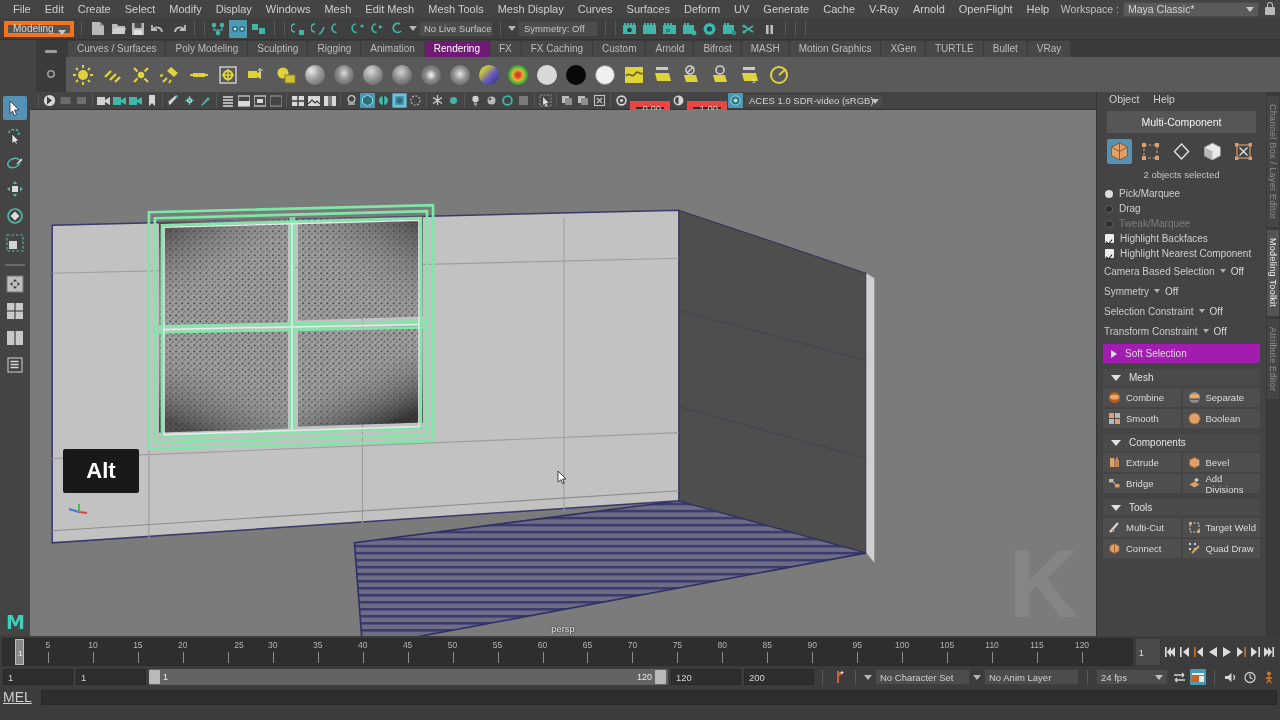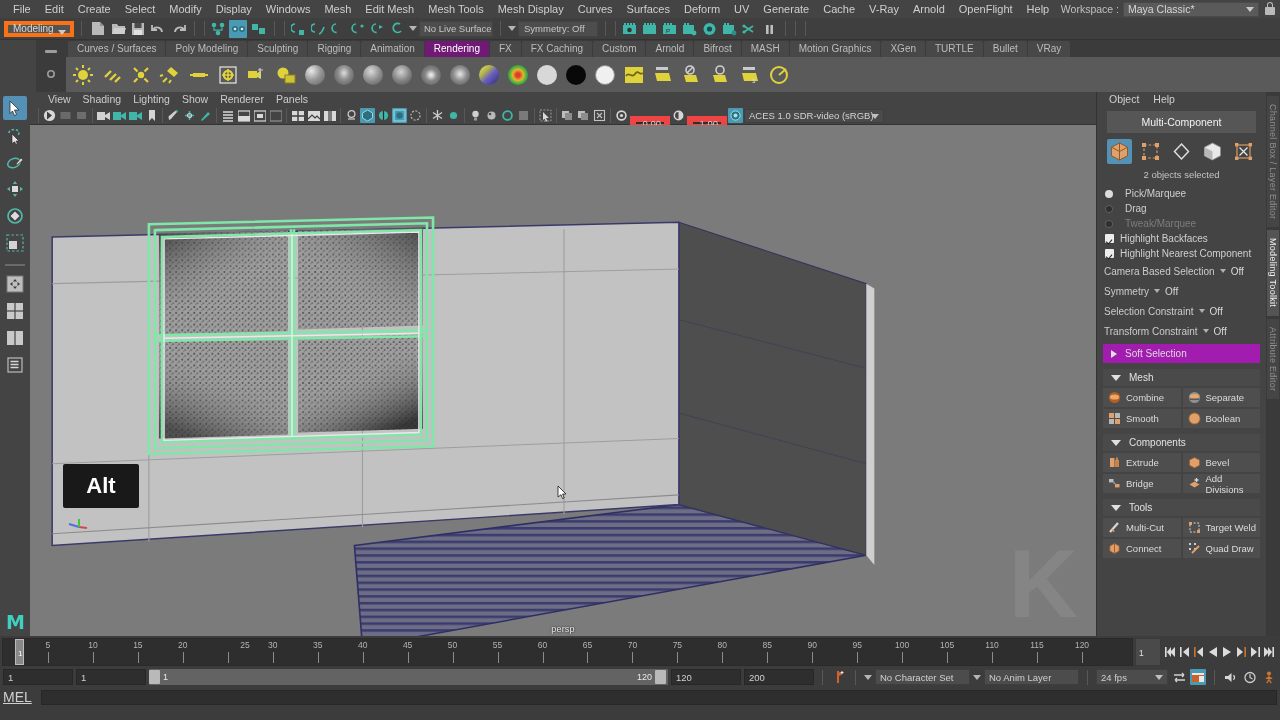--- a/index.html
+++ b/index.html
@@ -86,21 +86,21 @@
   
   .rpanel{width:170px;background:#444;flex:0 0 auto;display:flex;flex-direction:column;border-left:1px solid #333;}
   .rp-menu{height:15px;display:flex;align-items:center;padding-left:6px;gap:2px;}
   .rp-menu .rm{padding:0 6px;font-size:10.5px;color:#cfcfcf;line-height:15px;}
   .mc-title{margin:4px 10px 0;height:22px;background:#565656;display:flex;align-items:center;justify-content:center;
             font-size:10.5px;color:#f2f2f2;}
   .mc-row{display:flex;justify-content:center;gap:6px;margin-top:6px;}
   .mc-btn{width:25px;height:25px;display:flex;align-items:center;justify-content:center;border-radius:2px;}
   .mc-btn.sel{background:#5591b5;}
   .selcount{text-align:center;font-size:9.5px;color:#c4c4c4;margin-top:5px;}
-  .radio-row{display:flex;align-items:center;gap:12px;padding:0 0 0 8px;height:15px;text-align:right;}
+  .radio-row{display:flex;align-items:center;gap:6px;padding:0 0 0 8px;height:15px;text-align:right;}
   .radio{width:8px;height:8px;border-radius:50%;background:#2f2f2f;box-shadow:inset 0 0 0 1px #5d5d5d;}
   .radio.on{background:#dcdcdc;box-shadow:none;}
   .rlab{font-size:10px;color:#cfcfcf;}
   .rlab.dim{color:#7d7d7d;}
   .chk-row{display:flex;align-items:center;gap:6px;padding-left:8px;height:15px;}
   .chk{width:9px;height:9px;background:#ececec;position:relative;border-radius:1px;}
   .chk:after{content:"";position:absolute;left:2px;top:4px;width:3px;height:5px;border:solid #222;border-width:0 1.6px 1.6px 0;transform:rotate(40deg);}
   .opt-row{display:flex;align-items:center;height:20px;padding-left:7px;gap:5px;font-size:10px;color:#cbcbcb;}
   .opt-row .val{color:#d8d8d8;}
   .opt-row .tiny-caret{border-left:3.5px solid transparent;border-right:3.5px solid transparent;border-top:4.5px solid #b0b0b0;}
@@ -592,28 +592,20 @@
       <div class="tool-btn">
         <svg width="18" height="18" viewBox="0 0 18 18">
             <rect x="2" y="2" width="14" height="14" fill="none" stroke="#bbb" stroke-width="1.2"></rect>
             <path d="M4.5 5.5h8M4.5 8.5h8M4.5 11.5h8" stroke="#d5d5d5" stroke-width="1.3"></path>
           </svg>
       </div>
       <div class="maya-logo">M</div>
     </div>
 
     <div class="vpcol">
-      <div class="vp-menu">
-        <div class="vm">View</div>
-        <div class="vm">Shading</div>
-        <div class="vm">Lighting</div>
-        <div class="vm">Show</div>
-        <div class="vm">Renderer</div>
-        <div class="vm">Panels</div>
-      </div>
 
       <div class="vp-tools">
         <div class="sep2"></div>
         <div class="vic">
             <svg width="13" height="13" viewBox="0 0 13 13">
               <circle cx="6.5" cy="6.5" r="5.6" fill="#d8d8d8"></circle>
               <path d="M4 2.5L9 6.5 4 10.5z" fill="#3f3f3f"></path>
             </svg>
           </div>
         <div class="vic">
@@ -1156,21 +1148,21 @@
         </div>
       <div class="tick" style="left: 44.9587px;"></div>
           <div class="tnum" style="left: 44.9587px;">5</div>
           <div class="tick" style="left: 89.9174px;"></div>
           <div class="tnum" style="left: 89.9174px;">10</div>
           <div class="tick" style="left: 134.876px;"></div>
           <div class="tnum" style="left: 134.876px;">15</div>
           <div class="tick" style="left: 179.835px;"></div>
           <div class="tnum" style="left: 179.835px;">20</div>
           <div class="tick" style="left: 224.793px;"></div>
-          <div class="tnum" style="left: 242px;">25</div>
+          <div class="tnum" style="left: 236px;">25</div>
           <div class="tick" style="left: 269.752px;"></div>
           <div class="tnum" style="left: 269.752px;">30</div>
           <div class="tick" style="left: 314.711px;"></div>
           <div class="tnum" style="left: 314.711px;">35</div>
           <div class="tick" style="left: 359.669px;"></div>
           <div class="tnum" style="left: 359.669px;">40</div>
           <div class="tick" style="left: 404.628px;"></div>
           <div class="tnum" style="left: 404.628px;">45</div>
           <div class="tick" style="left: 449.587px;"></div>
           <div class="tnum" style="left: 449.587px;">50</div>

